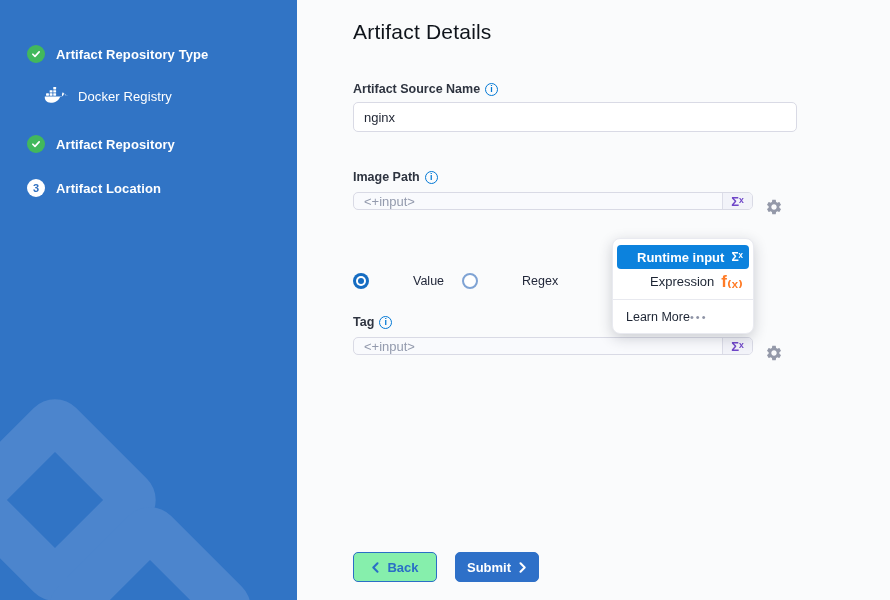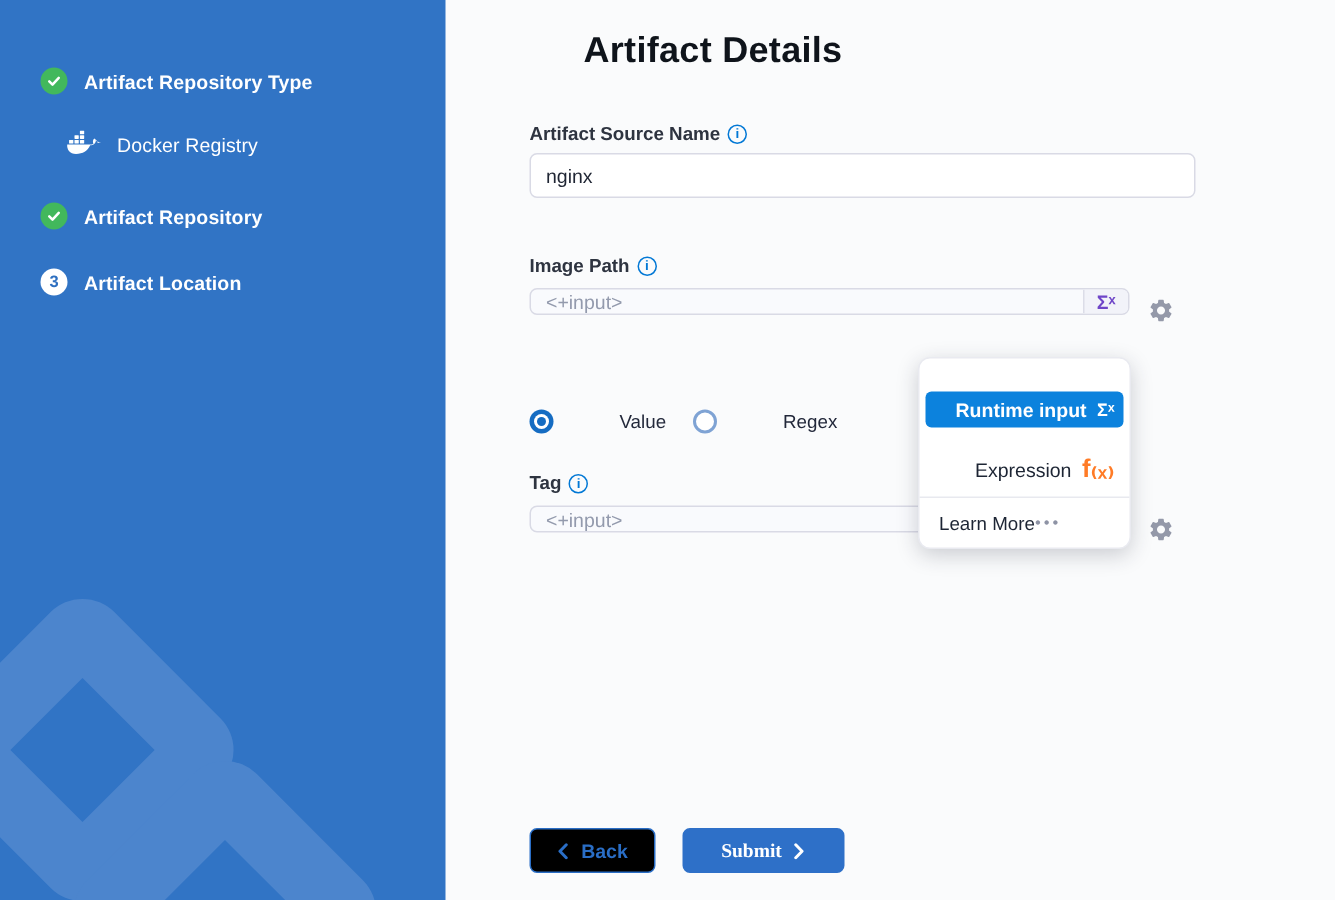--- a/index.html
+++ b/index.html
@@ -34,21 +34,21 @@
     width: 18px; height: 18px; border-radius: 50%; flex: 0 0 18px;
     display: flex; align-items: center; justify-content: center;
   }
   .badge.done { background: #42b85c; }
   .badge.num { background: #ffffff; color: #2e6fc0; font-size: 11px; font-weight: 700; }
   .substep { left: 44px; gap: 9px; }
 
   
   .main-title {
     position: absolute; left: 353px; top: 20px;
-    font-size: 24px; font-weight: 700; color: #0f141b; letter-spacing: .2px; margin-left: 36px;
+    font-size: 21px; font-weight: 400; color: #0f141b; letter-spacing: .2px;
   }
   .field-label {
     position: absolute; left: 353px; display: flex; align-items: center; gap: 5px;
     font-size: 12.5px; font-weight: 600; color: #2e3440;
   }
   .info-icon {
     width: 13px; height: 13px; border: 1.3px solid #0278d5; border-radius: 50%;
     color: #0278d5; font-size: 9px; font-weight: 700; line-height: 10px;
     display: inline-flex; align-items: center; justify-content: center; cursor: pointer;
   }
@@ -96,43 +96,43 @@
   .menu {
     position: absolute; left: 612px; top: 238px; width: 142px; z-index: 5;
     background: #ffffff; border: 1px solid #e9eaf0; border-radius: 8px;
     box-shadow: 0 4px 14px rgba(35, 40, 60, .22); padding-top: 6px;
   }
   .menu-item {
     height: 24px; display: flex; align-items: center; justify-content: flex-end;
     gap: 7px; padding: 0 10px; font-size: 13px; color: #1d2534; cursor: pointer;
   }
   .menu-item.selected {
-    margin: 16px 4px; padding: 0 6px; border-radius: 4px;
+    margin: 0 4px; padding: 0 6px; border-radius: 4px;
     background: #0c82dd; color: #ffffff; font-weight: 600;
   }
   .menu-item.selected .mi-sigma { color: #ffffff; }
   .mi-sigma { color: #0c82dd; font-size: 12px; font-weight: 600; }
   .mi-fx { color: #ff7b26; font-size: 17px; font-weight: 700; }
   .menu-divider { height: 1px; background: #e8e9ef; margin-top: 6px; }
   .menu-footer {
     height: 33px; display: flex; align-items: center; justify-content: flex-start;
     padding: 0 13px;
   }
   .menu-footer .lm { font-size: 12.5px; color: #1d2534; cursor: pointer; }
   .dots { color: #8e93a5; font-size: 11px; letter-spacing: 2px; cursor: pointer; }
 
   
   .btn {
     position: absolute; top: 552px; height: 30px; border-radius: 5px;
     display: flex; align-items: center; justify-content: center; gap: 7px;
     font-size: 13px; font-weight: 700; cursor: pointer;
     font-family: "Liberation Sans", sans-serif;
   }
-  .btn-back { left: 353px; width: 84px; background: #000000; border: 1px solid #2a6ec6; color: #2a6ec6; }
-  .btn-submit { left: 455px; width: 108px; background: #2e70c8; border: 1px solid #2e70c8; color: #ffffff; font-family: Liberation Serif, serif; }
+  .btn-back { left: 353px; width: 84px; background: #86efac; border: 1px solid #2a6ec6; color: #2a6ec6; }
+  .btn-submit { left: 455px; width: 84px; background: #2e70c8; border: 1px solid #2e70c8; color: #ffffff; }
 </style>
 </head>
 <body>
 
 <div class="sidebar">
   <div class="wm-ring wm-a"></div>
   <div class="wm-ring wm-b"></div>
 
   <div class="step-row" style="top:17px">
     <span class="badge done">

